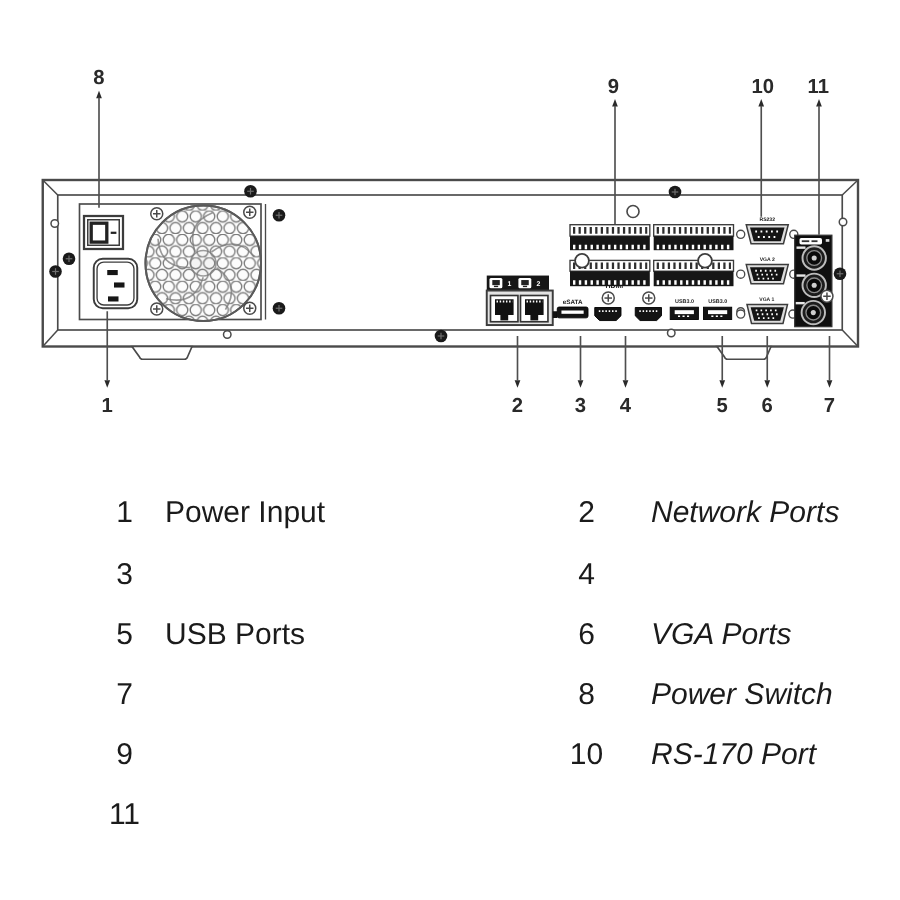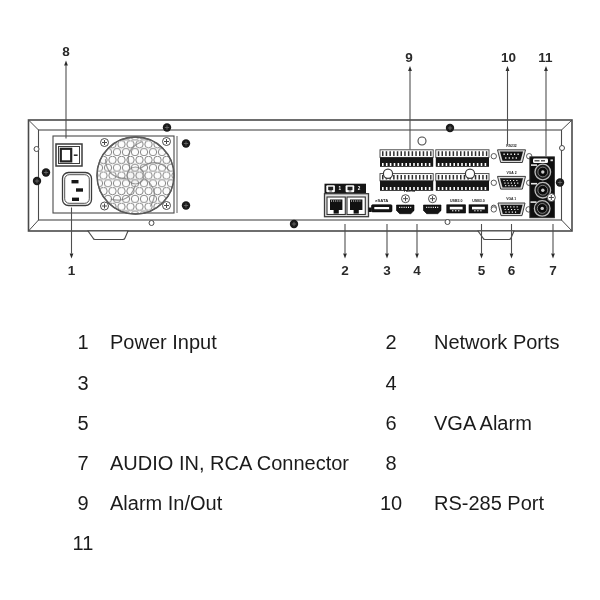--- a/index.html
+++ b/index.html
@@ -5,21 +5,21 @@
   html,body{margin:0;padding:0;background:#ffffff;}
   body{width:600px;height:600px;position:relative;overflow:hidden;
        font-family:"Liberation Sans", sans-serif;color:#1b1b1b;}
   #diagram{position:absolute;left:0;top:0;width:600px;height:300px;}
   svg{font-family:"Liberation Sans", sans-serif;}
   .legend{position:absolute;left:0;top:0;width:600px;}
   .lrow{position:absolute;left:0;width:600px;height:24px;line-height:24px;font-size:20px;}
   .lnum1{position:absolute;left:66px;width:34px;text-align:center;}
   .ltxt1{position:absolute;left:110px;white-space:nowrap;}
   .lnum2{position:absolute;left:374px;width:34px;text-align:center;}
-  .ltxt2{position:absolute;left:434px;white-space:nowrap;}
+  .ltxt2{position:absolute;left:434px;white-space:nowrap;font-style:italic;}
 </style>
 </head>
 <body>
 
 <svg id="diagram" viewBox="0 0 600 300">
   <defs>
     <pattern id="honey" x="0" y="0" width="9" height="15.6" patternUnits="userSpaceOnUse">
       <circle cx="4.5" cy="3.9" r="3.7" fill="none" stroke="#7a7a7a" stroke-width="0.9"></circle>
       <circle cx="0" cy="11.7" r="3.7" fill="none" stroke="#7a7a7a" stroke-width="0.9"></circle>
       <circle cx="9" cy="11.7" r="3.7" fill="none" stroke="#7a7a7a" stroke-width="0.9"></circle>
@@ -321,32 +321,32 @@
     <span class="ltxt1">Power Input</span>
     <span class="lnum2">2</span>
     <span class="ltxt2">Network Ports</span>
   </div>
   <div class="lrow" style="top:371px">
     <span class="lnum1">3</span>
     <span class="lnum2">4</span>
   </div>
   <div class="lrow" style="top:411px">
     <span class="lnum1">5</span>
+    <span class="ltxt1">USB Ports</span>
     <span class="lnum2">6</span>
-    <span class="ltxt2">VGA Alarm</span>
+    <span class="ltxt2">VGA Ports</span>
   </div>
   <div class="lrow" style="top:451px">
     <span class="lnum1">7</span>
-    <span class="ltxt1">AUDIO IN, RCA Connector</span>
     <span class="lnum2">8</span>
+    <span class="ltxt2">Power Switch</span>
   </div>
   <div class="lrow" style="top:491px">
     <span class="lnum1">9</span>
-    <span class="ltxt1">Alarm In/Out</span>
     <span class="lnum2">10</span>
-    <span class="ltxt2">RS-285 Port</span>
+    <span class="ltxt2">RS-170 Port</span>
   </div>
   <div class="lrow" style="top:531px">
     <span class="lnum1">11</span>
     <span class="lnum2"></span>
     <span class="ltxt2"></span>
   </div>
 </div>
 
 </body></html>

